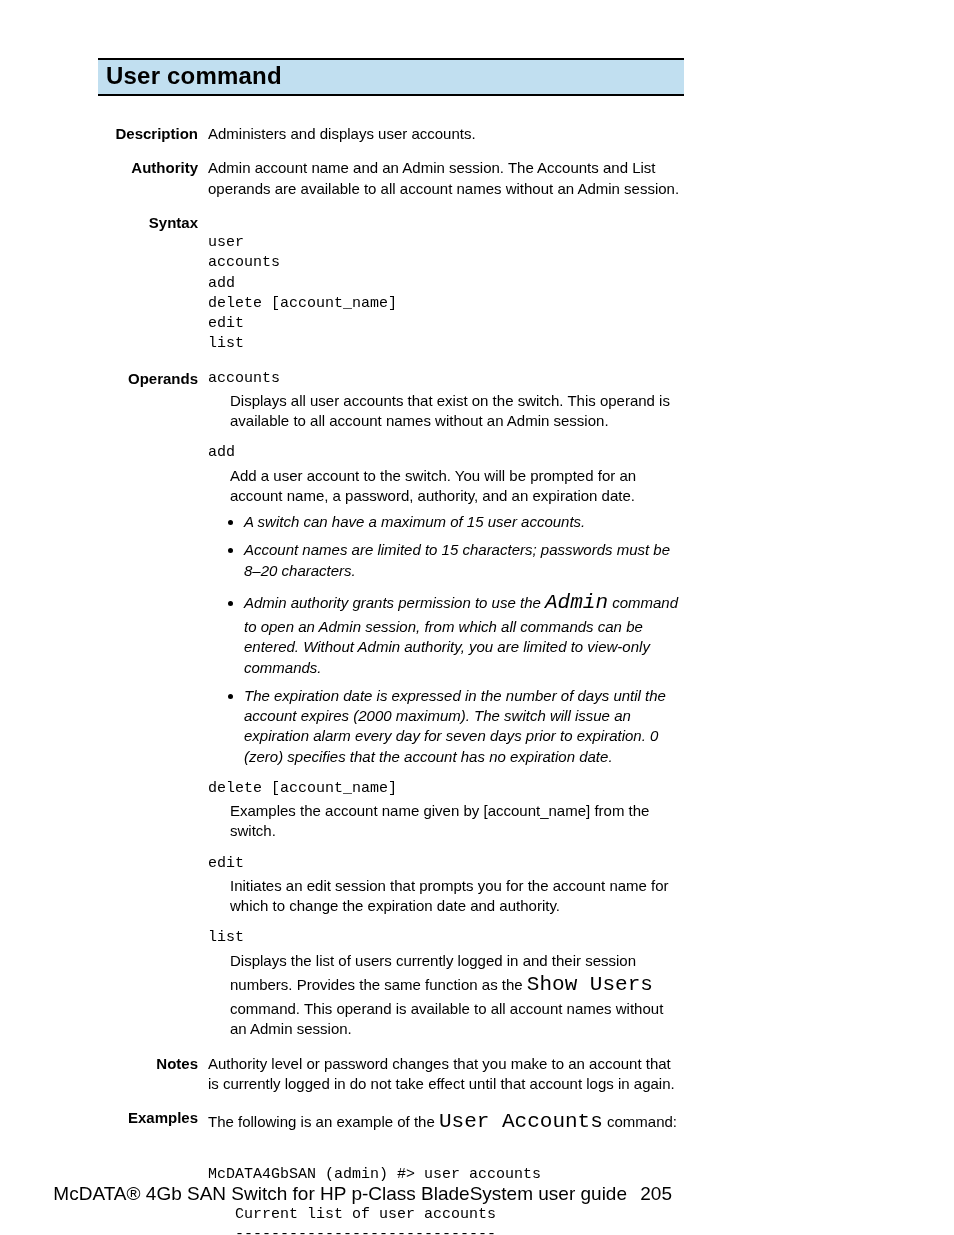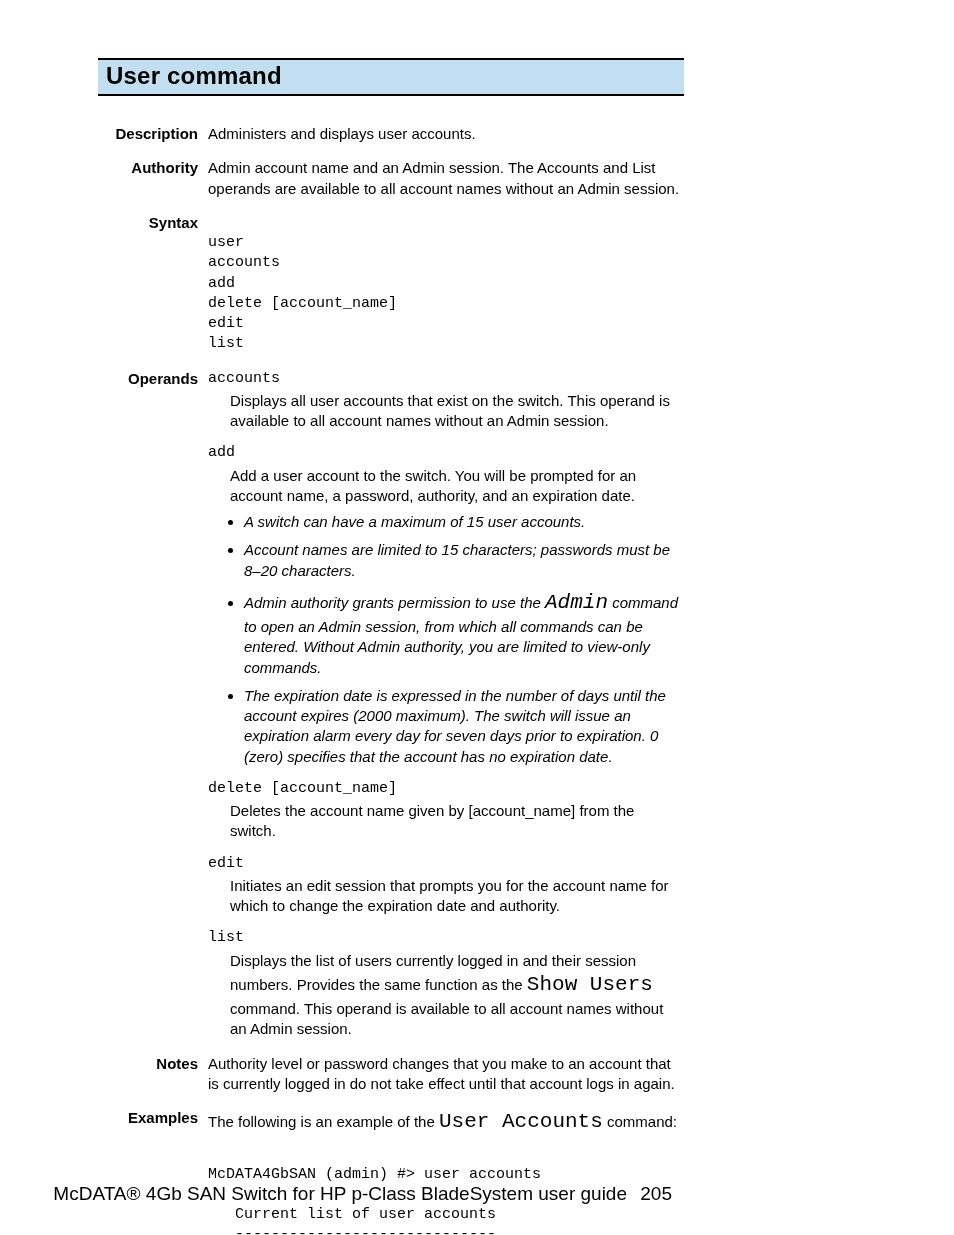--- a/index.html
+++ b/index.html
@@ -130,21 +130,21 @@
         <div class="operand-name">add</div>
         <div class="operand-body">Add a user account to the switch. You will be prompted for an account name, a password, authority, and an expiration date.</div>
         <ul class="bullets">
           <li>A switch can have a maximum of 15 user accounts.</li>
           <li>Account names are limited to 15 characters; passwords must be 8–20 characters.</li>
           <li id="bullet-admin">Admin authority grants permission to use the <span class="inline-mono">Admin</span> command to open an Admin session, from which all commands can be entered. Without Admin authority, you are limited to view-only commands.</li>
           <li>The expiration date is expressed in the number of days until the account expires (2000 maximum). The switch will issue an expiration alarm every day for seven days prior to expiration. 0 (zero) specifies that the account has no expiration date.</li>
         </ul>
 
         <div class="operand-name">delete [account_name]</div>
-        <div class="operand-body">Deletes the account name given by [account_name] from the switch.</div>
+        <div class="operand-body">Examples the account name given by [account_name] from the switch.</div>
 
         <div class="operand-name">edit</div>
         <div class="operand-body">Initiates an edit session that prompts you for the account name for which to change the expiration date and authority.</div>
 
         <div class="operand-name">list</div>
         <div class="operand-body" id="operand-list-body">Displays the list of users currently logged in and their session numbers. Provides the same function as the <span class="inline-mono">Show Users</span> command. This operand is available to all account names without an Admin session.</div>
 
       </div>
     </div>
 

